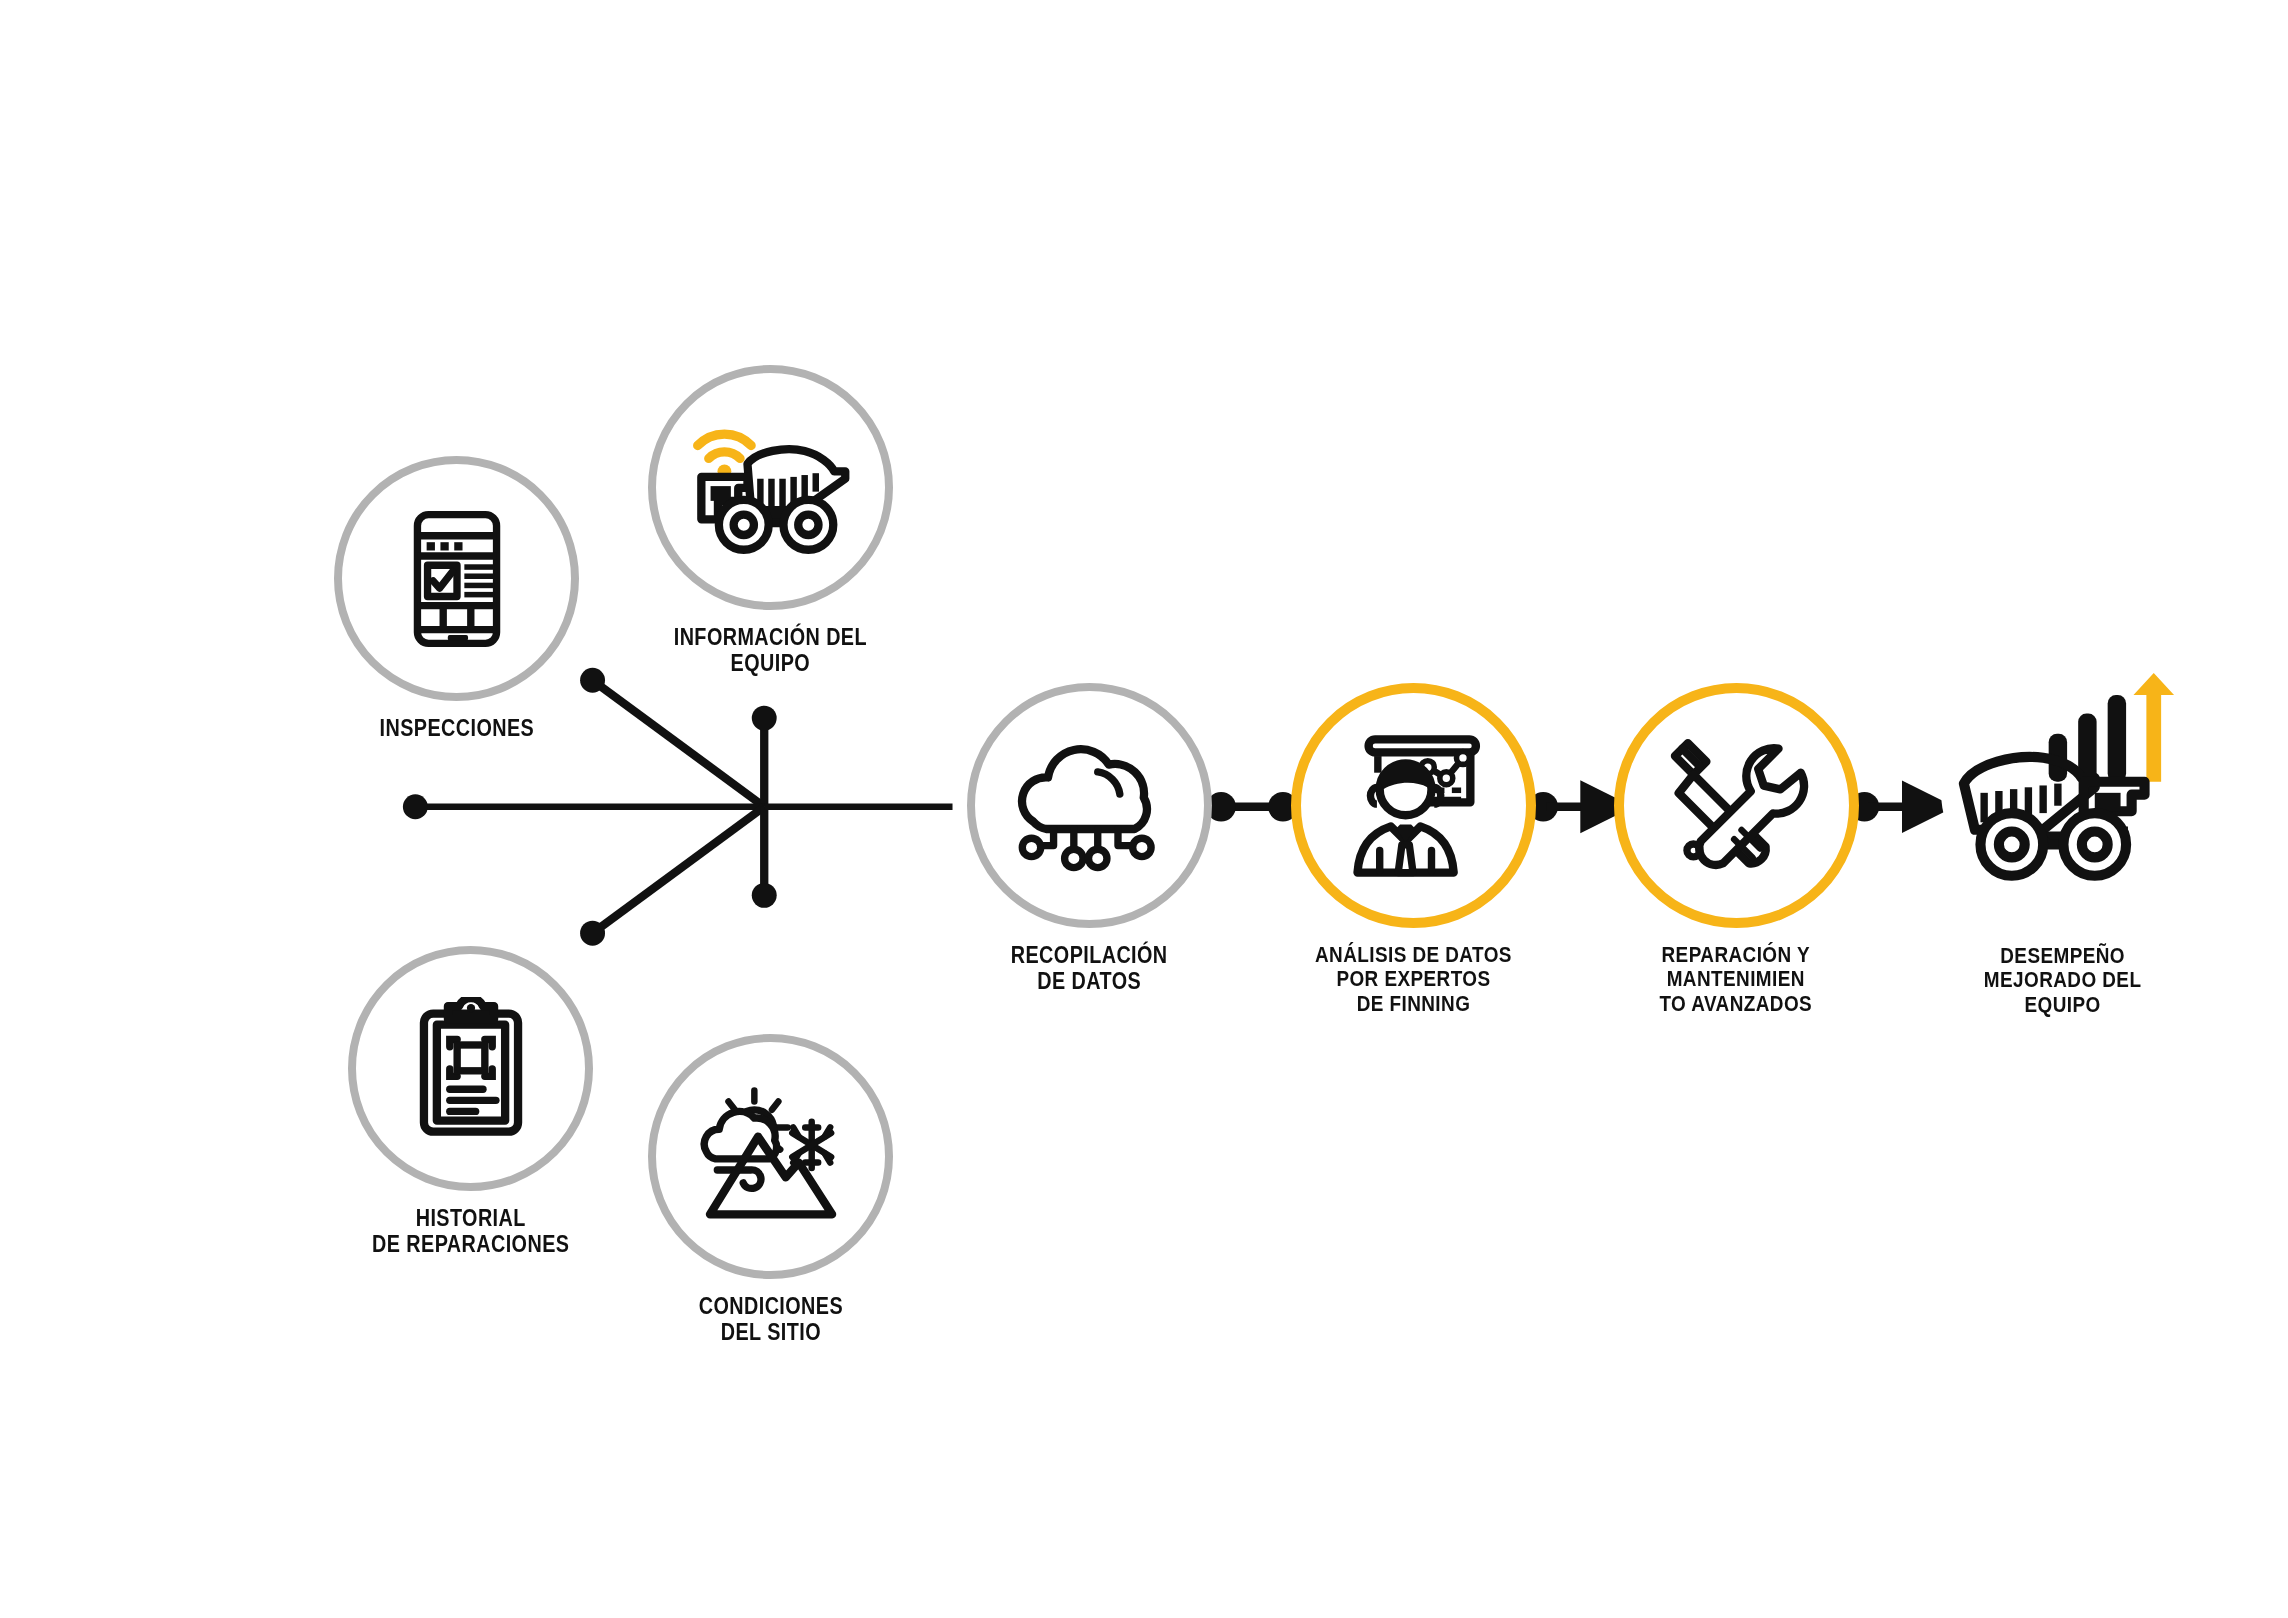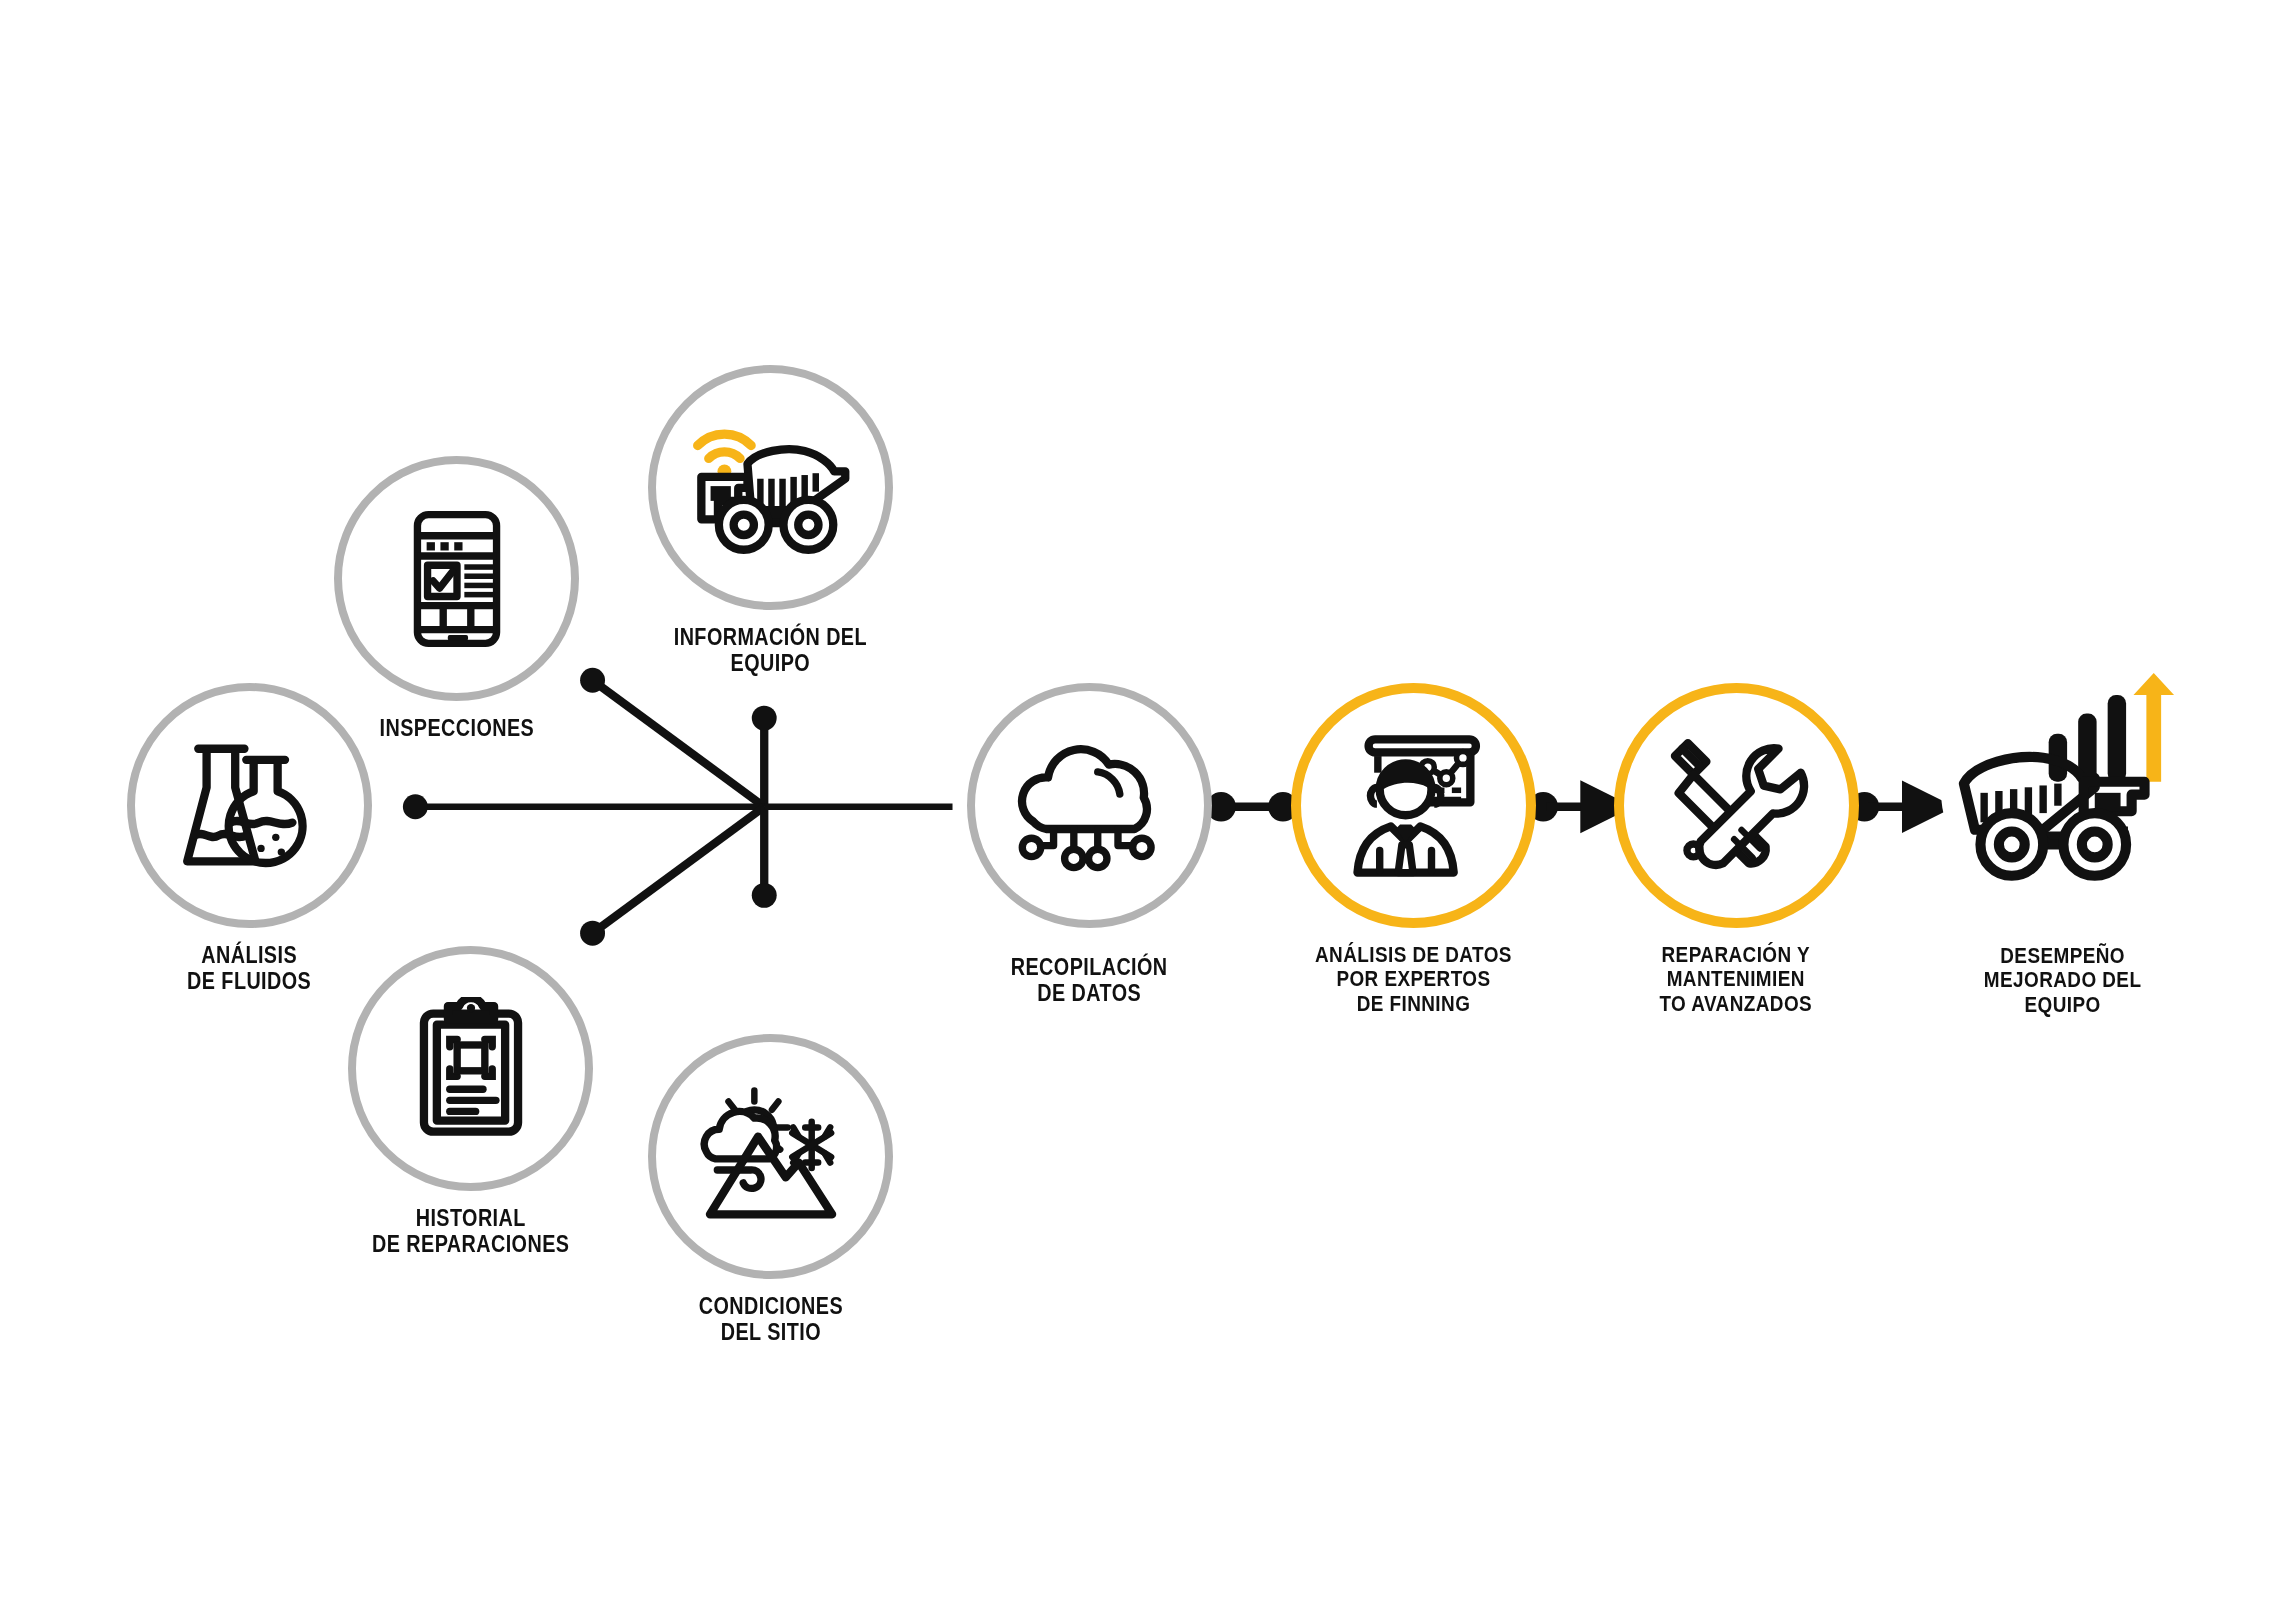--- a/index.html
+++ b/index.html
@@ -150,41 +150,20 @@
         <circle cx="58" cy="118" r="27" fill="#fff" stroke="#111" stroke-width="9"></circle>
         <circle cx="58" cy="118" r="11" fill="#fff" stroke="#111" stroke-width="9"></circle>
         <circle cx="128" cy="118" r="27" fill="#fff" stroke="#111" stroke-width="9"></circle>
         <circle cx="128" cy="118" r="11" fill="#fff" stroke="#111" stroke-width="9"></circle>
       </svg>
     </div>
     <div class="caption">INFORMACIÓN DEL
 EQUIPO</div>
   </div>
 
-  <div class="node" style="left:125px;top:683px;width:249px;">
-    <div class="ring grey" style="width:245px;height:245px;">
-      <svg class="ico" width="143" height="143" viewBox="0 0 155 155">
-        <g fill="none" stroke="#111" stroke-width="9" stroke-linejoin="round" stroke-linecap="round">
-
-          <line x1="22" y1="16" x2="72" y2="16"></line>
-          <path d="M31 18 L31 58 L10 138 L84 138 L62 58 L62 18"></path>
-          <path d="M18 110 C28 104 34 116 44 110 C54 104 62 116 74 110"></path>
-
-          <line x1="74" y1="28" x2="116" y2="28"></line>
-          <path d="M82 30 L82 62 A40 40 0 1 0 108 62 L108 30"></path>
-          <path d="M57 96 C68 90 76 102 88 96 C100 90 110 102 124 96"></path>
-        </g>
-        <circle cx="106" cy="112" r="4" fill="#111"></circle>
-        <circle cx="90" cy="124" r="4" fill="#111"></circle>
-        <circle cx="112" cy="128" r="4" fill="#111"></circle>
-      </svg>
-    </div>
-    <div class="caption">ANÁLISIS
-DE FLUIDOS</div>
-  </div>
 
   <div class="node" style="left:332px;top:946px;width:277px;">
     <div class="ring grey" style="width:245px;height:245px;">
       <svg class="ico" width="120" height="143" viewBox="0 0 130 155">
         <g fill="none" stroke="#111" stroke-width="9" stroke-linejoin="round" stroke-linecap="round">
           <rect x="14" y="18" width="102" height="128" rx="10"></rect>
           <rect x="28" y="30" width="74" height="104"></rect>
           <path d="M40 24 L40 10 L52 10 A14 14 0 0 1 78 10 L90 10 L90 24 Z"></path>
         </g>
         <circle cx="65" cy="12" r="4.5" fill="#111"></circle>
@@ -235,21 +214,21 @@
           <line x1="144" y1="86" x2="138" y2="76"></line>
         </g>
 
         <path d="M14 142 L66 58 L96 102 L110 86 L146 142 Z" fill="none" stroke="#111" stroke-width="9" stroke-linejoin="round"></path>
       </svg>
     </div>
     <div class="caption">CONDICIONES
 DEL SITIO</div>
   </div>
 
-  <div class="node" style="left:960px;top:683px;width:258px;gap:12px;">
+  <div class="node" style="left:960px;top:683px;width:258px;">
     <div class="ring grey" style="width:245px;height:245px;">
       <svg class="ico" width="152" height="138" viewBox="0 0 165 150">
         <path d="M22 92 A26 26 0 0 1 38 44 A36 36 0 0 1 104 30 A32 32 0 0 1 142 66
                  A24 24 0 0 1 132 100 L36 100 A24 24 0 0 1 22 92 Z" fill="#fff" stroke="#111" stroke-width="9" stroke-linejoin="round"></path>
         <path d="M92 38 A28 28 0 0 1 116 62" fill="none" stroke="#111" stroke-width="8" stroke-linecap="round"></path>
         <g fill="none" stroke="#111" stroke-width="8" stroke-linejoin="round" stroke-linecap="round">
           <path d="M44 100 L44 118 L30 118"></path>
           <path d="M66 100 L66 124"></path>
           <path d="M92 100 L92 124"></path>
           <path d="M114 100 L114 118 L130 118"></path>

